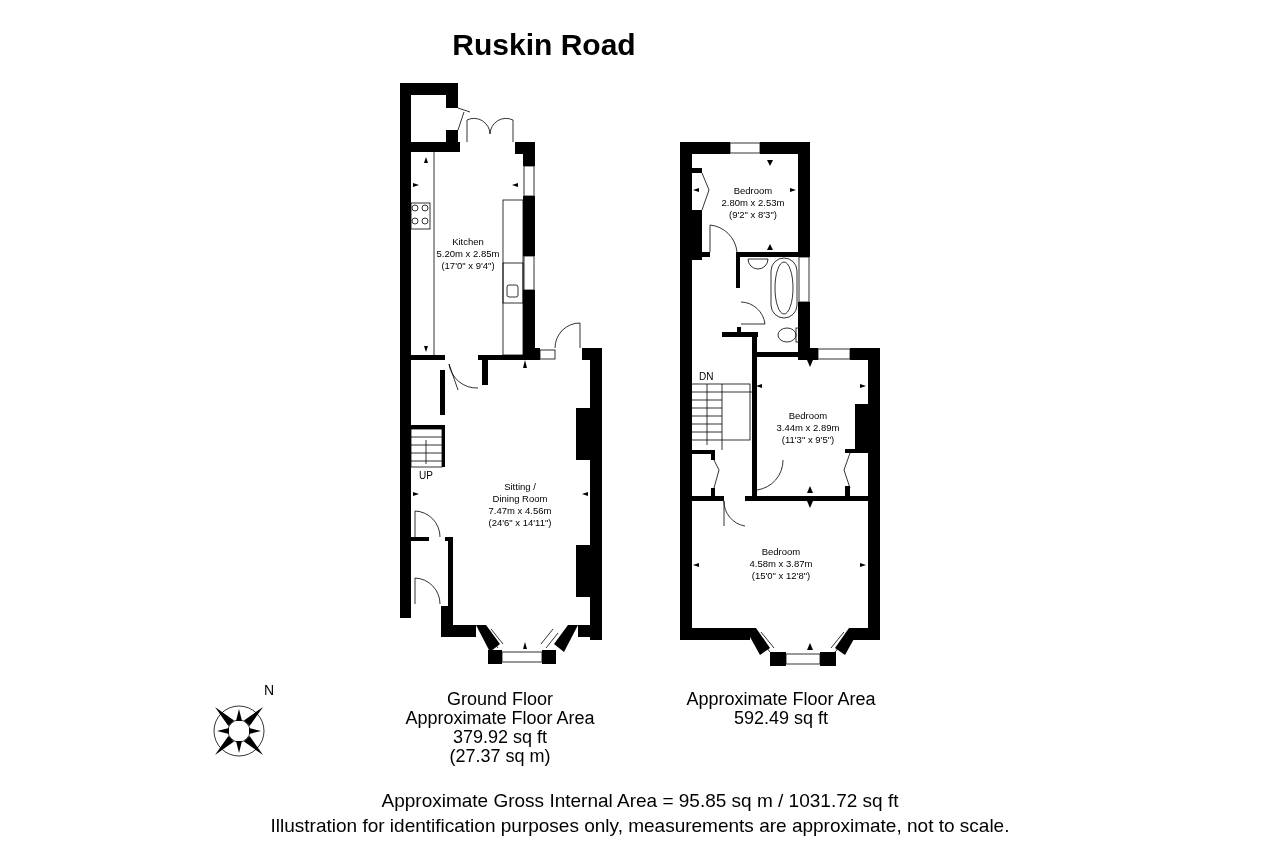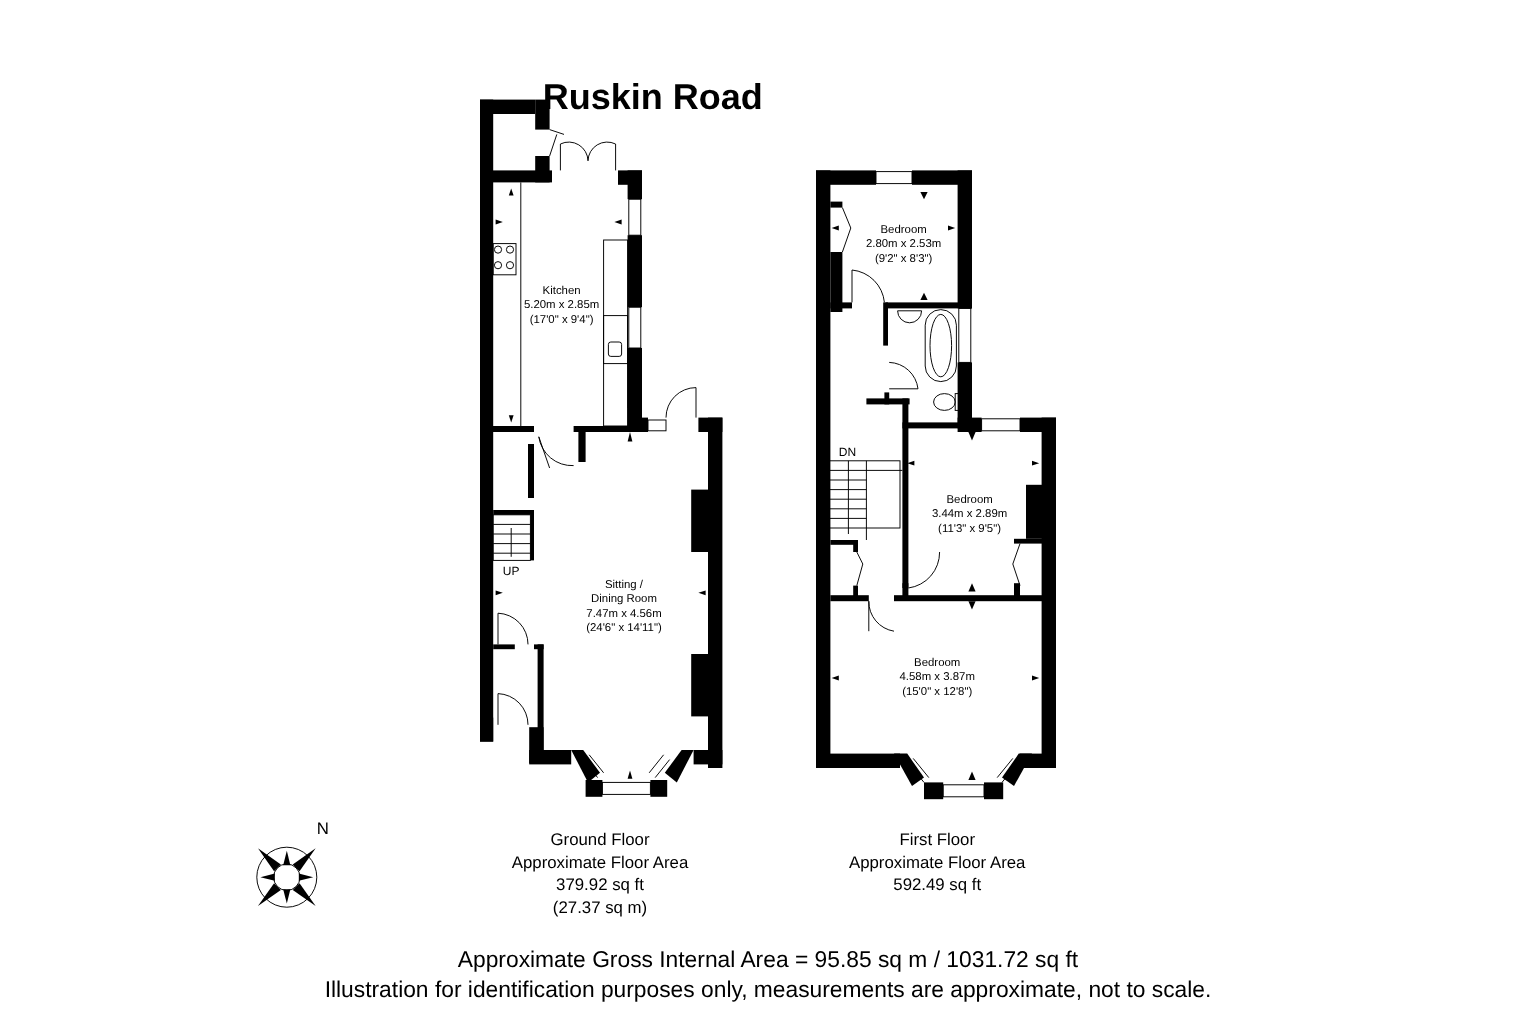--- a/index.html
+++ b/index.html
@@ -1,19 +1,19 @@
 <!DOCTYPE html>
 <html><head>
   <meta charset="utf-8">
   <style>
     html, body { margin: 0; padding: 0; background: #ffffff; }
     body { width: 1280px; height: 853px; position: relative; overflow: hidden; font-family: "Liberation Sans", sans-serif; color: #000; }
-    .title { position: absolute; left: 0; width: 1088px; top: 28px; text-align: center; font-size: 30px; font-weight: bold; font-family: "Liberation Sans", sans-serif; margin-top: 37px; }
+    .title { position: absolute; left: 0; width: 1088px; top: 28px; text-align: center; font-size: 30px; font-weight: bold; font-family: "Liberation Sans", sans-serif; }
     svg.plan { position: absolute; left: 0; top: 0; }
-    .floor-caption { position: absolute; width: 260px; text-align: center; font-size: 14px; line-height: 19px; font-family: "Liberation Sans", sans-serif; }
+    .floor-caption { position: absolute; width: 260px; text-align: center; font-size: 18px; line-height: 19px; font-family: "Liberation Sans", sans-serif; }
     .floor-caption div { white-space: nowrap; }
     .footer { position: absolute; left: 0; width: 1280px; text-align: center; font-size: 19px; line-height: 25px; font-family: "Liberation Sans", sans-serif; }
     .room-label { font-family: "Liberation Sans", sans-serif; font-size: 9.5px; fill: #000; }
     .stair-label { font-family: "Liberation Sans", sans-serif; font-size: 10px; fill: #000; }
     .compass-n { position: absolute; left: 264px; top: 682px; font-size: 14px; font-family: "Liberation Sans", sans-serif; }
   </style>
 </head>
 <body>
 
 <div class="title">Ruskin Road</div>
@@ -276,19 +276,18 @@
 <div class="compass-n">N</div>
 
 <div class="floor-caption" style="left:370px; top:690px;">
   <div>Ground Floor</div>
   <div>Approximate Floor Area</div>
   <div>379.92 sq ft</div>
   <div>(27.37 sq m)</div>
 </div>
 
 <div class="floor-caption" style="left:651px; top:690px;">
-  <div>First Floor</div>
   <div>Approximate Floor Area</div>
   <div>592.49 sq ft</div>
 </div>
 
 <div class="footer" style="top:788px;text-align:center;">Approximate Gross Internal Area = 95.85 sq m / 1031.72 sq ft</div>
 <div class="footer" style="top:813px;">Illustration for identification purposes only, measurements are approximate, not to scale.</div>
 
 </body></html>

